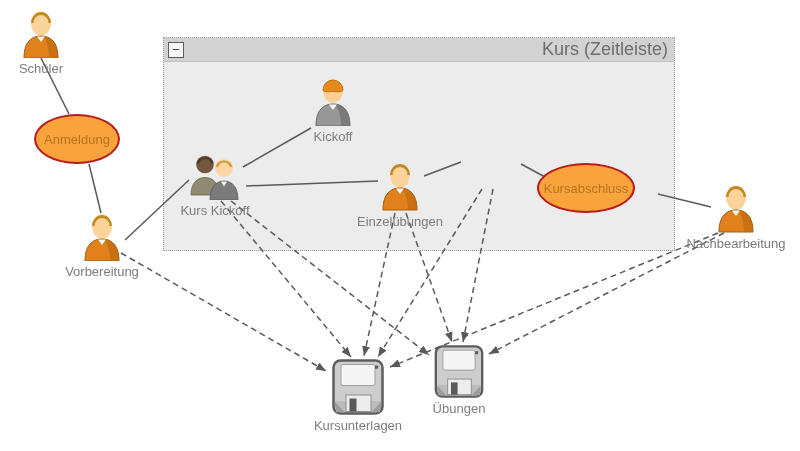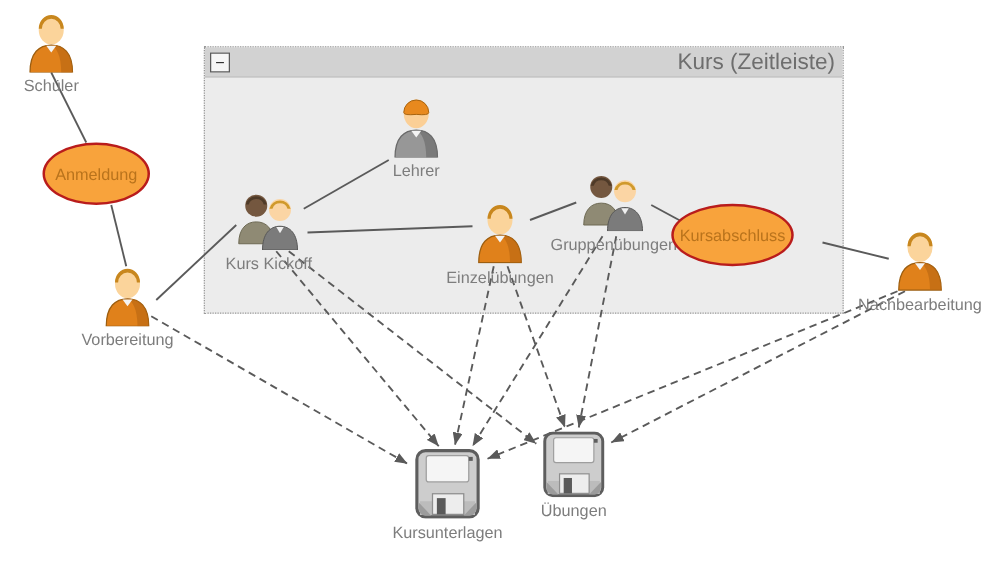--- a/index.html
+++ b/index.html
@@ -118,43 +118,37 @@
     <svg width="42" height="48">
         <use href="#sym-person-orange"></use>
       </svg>
     <span class="node-label">Vorbereitung</span>
   </div>
 
   <div class="node" style="left:273px;top:76px;width:120px;">
     <svg width="44" height="50">
         <use href="#sym-person-teacher"></use>
       </svg>
-    <span class="node-label">Lehrer</span>
+    <span class="node-label">Kickoff</span>
   </div>
 
   <div class="node" style="left:155px;top:152px;width:120px;">
     <svg width="54" height="48">
         <use href="#sym-persons-pair"></use>
       </svg>
     <span class="node-label">Kurs Kickoff</span>
   </div>
 
   <div class="node" style="left:340px;top:161px;width:120px;">
     <svg width="42" height="50">
         <use href="#sym-person-orange"></use>
       </svg>
     <span class="node-label">Einzelübungen</span>
   </div>
 
-  <div class="node" style="left:421px;top:137px;width:140px;">
-    <svg width="56" height="48">
-        <use href="#sym-persons-pair"></use>
-      </svg>
-    <span class="node-label">Gruppenübungen</span>
-  </div>
 
   <div class="usecase" style="left:537px;top:163px;width:98px;height:50px;">
     <span>Kursabschluss</span>
   </div>
 
   <div class="node" style="left:676px;top:183px;width:120px;">
     <svg width="42" height="50">
         <use href="#sym-person-orange"></use>
       </svg>
     <span class="node-label">Nachbearbeitung</span>

